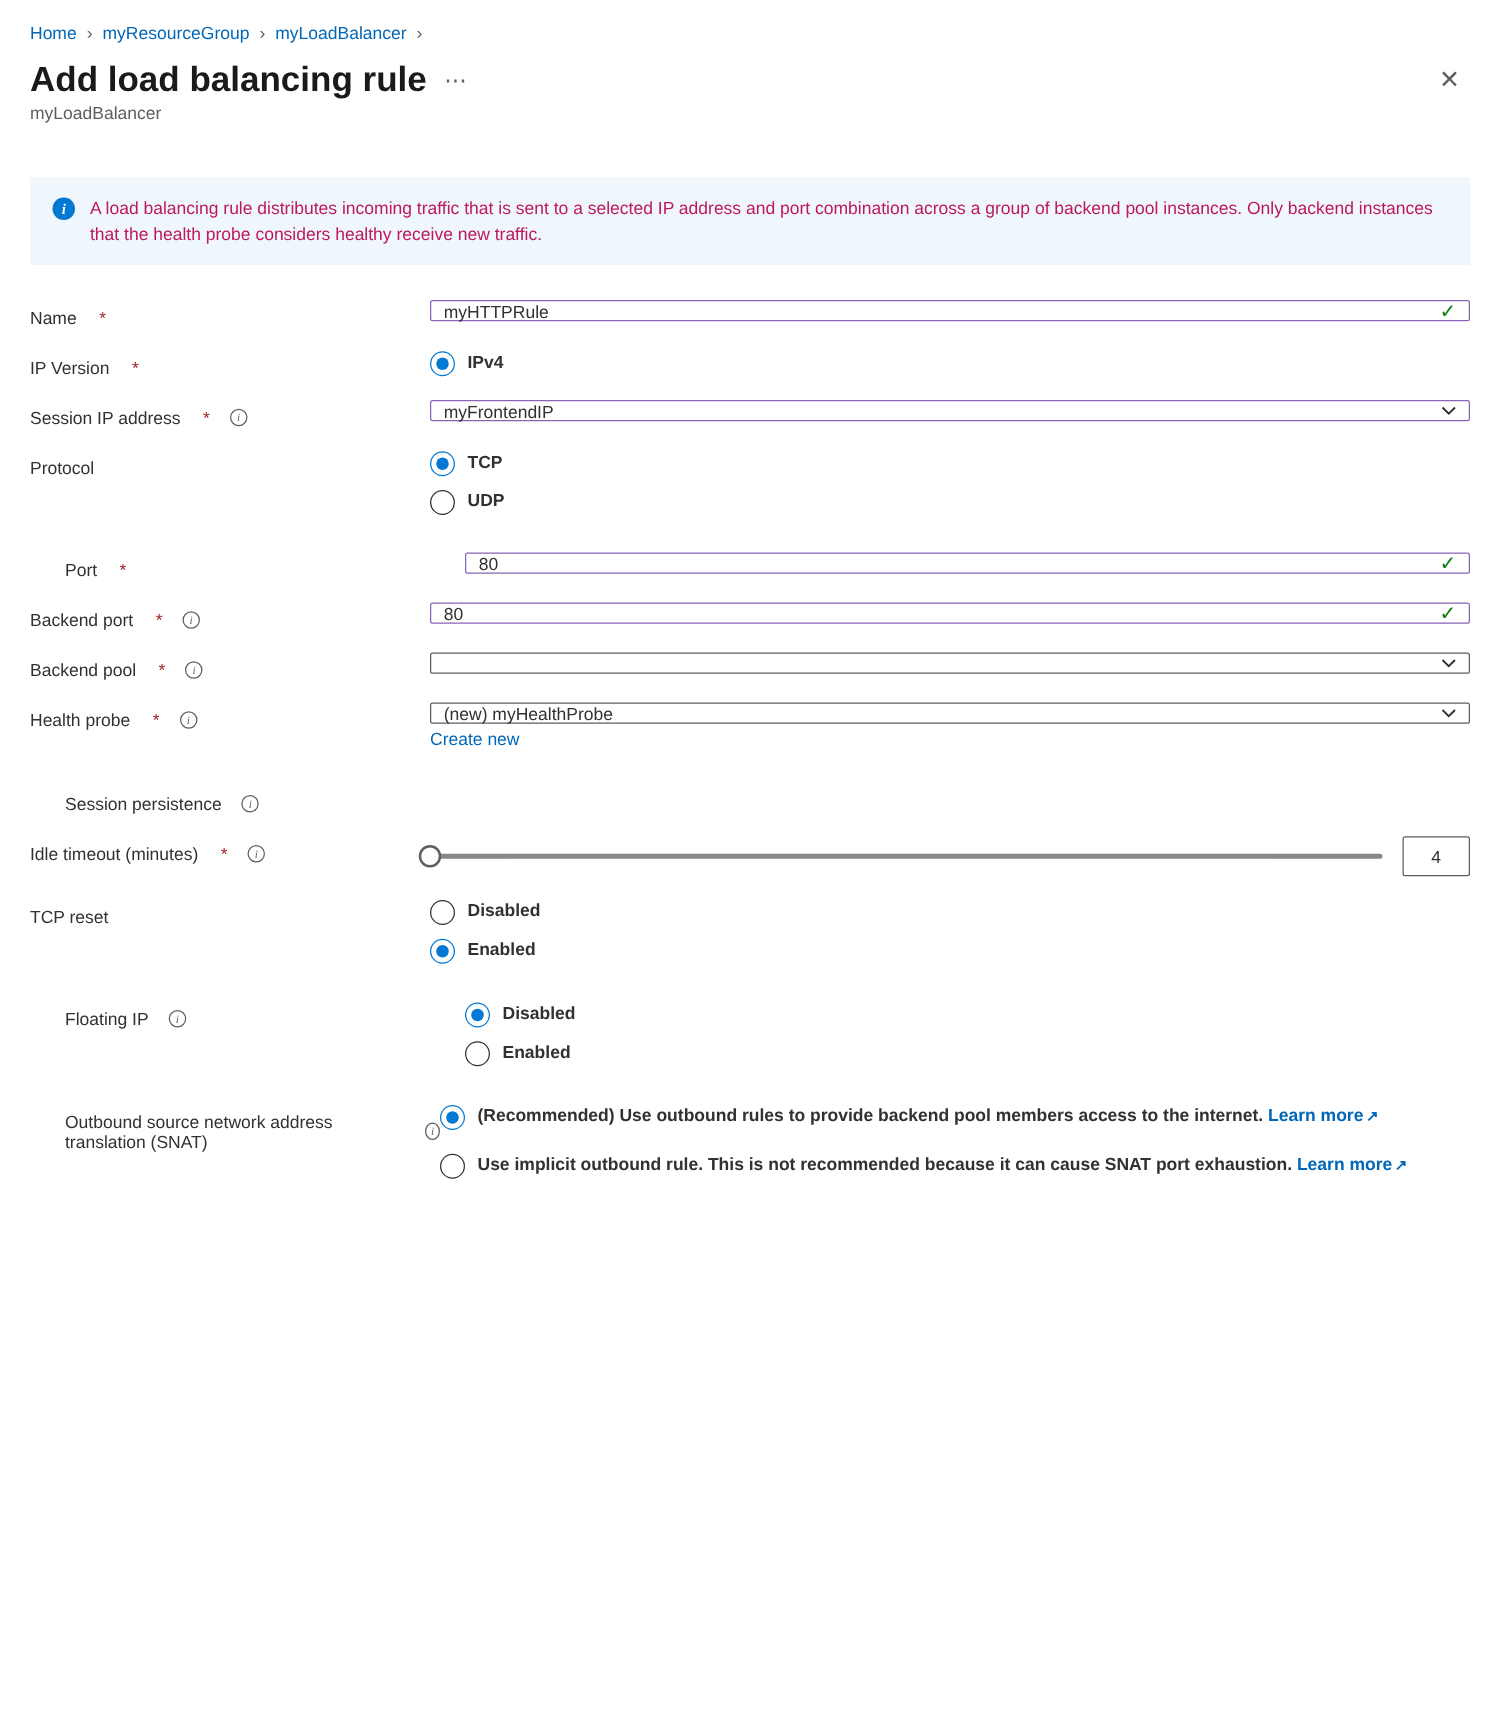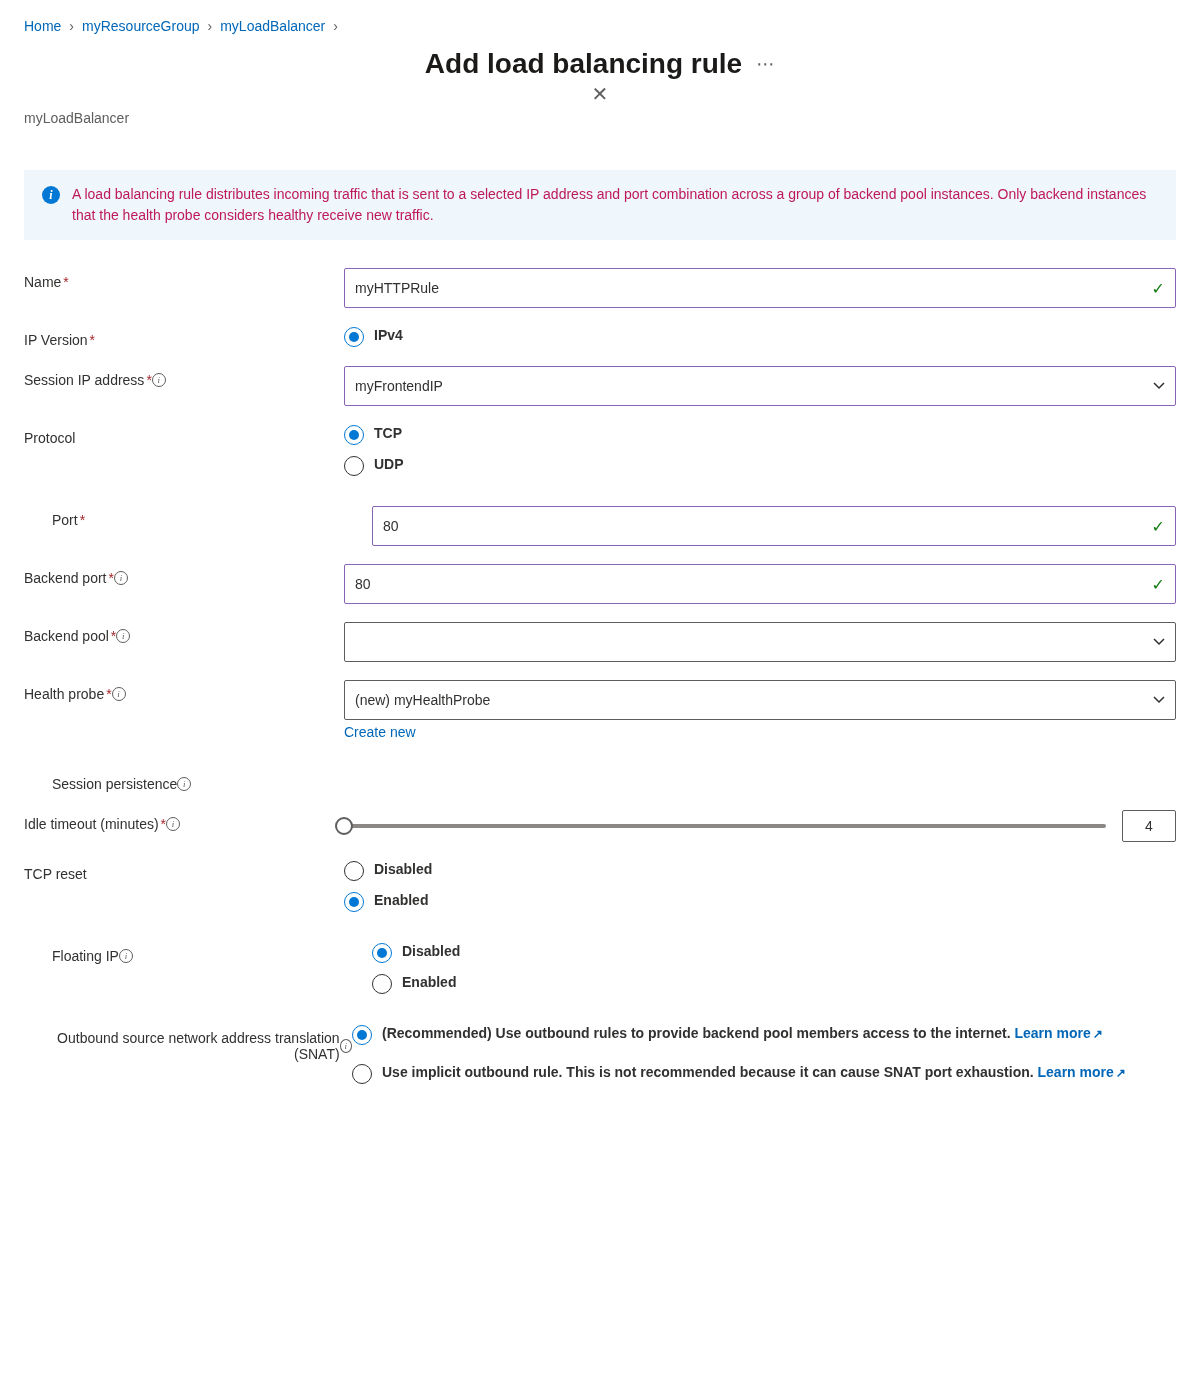--- a/index.html
+++ b/index.html
@@ -17,21 +17,20 @@
     gap: 8px;
     font-size: 14px;
     margin-bottom: 14px;
   }
   .breadcrumb a { color: #0067b8; text-decoration: none; cursor: pointer; }
   .breadcrumb .sep { color: #605e5c; }
   .header-row {
     display: flex;
     align-items: center;
     justify-content: space-between;
-    flex-direction: column;
   }
   .title-wrap { display: flex; align-items: center; gap: 14px; }
   h1 { font-size: 28px; font-weight: 600; color: #1b1a19; }
   .more-dots { color: #605e5c; font-size: 18px; letter-spacing: 1px; cursor: pointer; }
   .close-x {
     font-size: 20px; color: #605e5c; cursor: pointer; padding: 4px 8px;
     line-height: 1;
   }
   .subtitle { color: #605e5c; font-size: 14px; margin-top: 2px; margin-bottom: 44px; }
   .info-banner {
@@ -55,34 +54,33 @@
     margin-bottom: 18px;
   }
   .form-row.tight { margin-bottom: 10px; }
   .label-col {
     width: 320px;
     flex: 0 0 320px;
     padding-top: 6px;
     color: #323130;
     display: flex;
     align-items: center;
-    gap: 0;
-    text-align: right;
+    gap: 16px;
   }
   .label-col .req { color: #a4262c; margin-left:2px;}
   .info-circle {
     width: 14px; height: 14px; border: 1px solid #605e5c; border-radius: 50%;
     display: inline-flex; align-items: center; justify-content: center;
     font-size: 9px; color: #605e5c; font-style: italic; font-family: Georgia, serif;
     cursor: default;
   }
   .field-col { flex: 1; }
   .text-input, .select-box {
     width: 100%;
-    height: 40px;
+    height: 17px;
     border: 1px solid #605e5c;
     border-radius: 2px;
     padding: 0 10px;
     font-size: 14px;
     color: #323130;
     background: #fff;
     position: relative;
     display: flex;
     align-items: center;
   }

